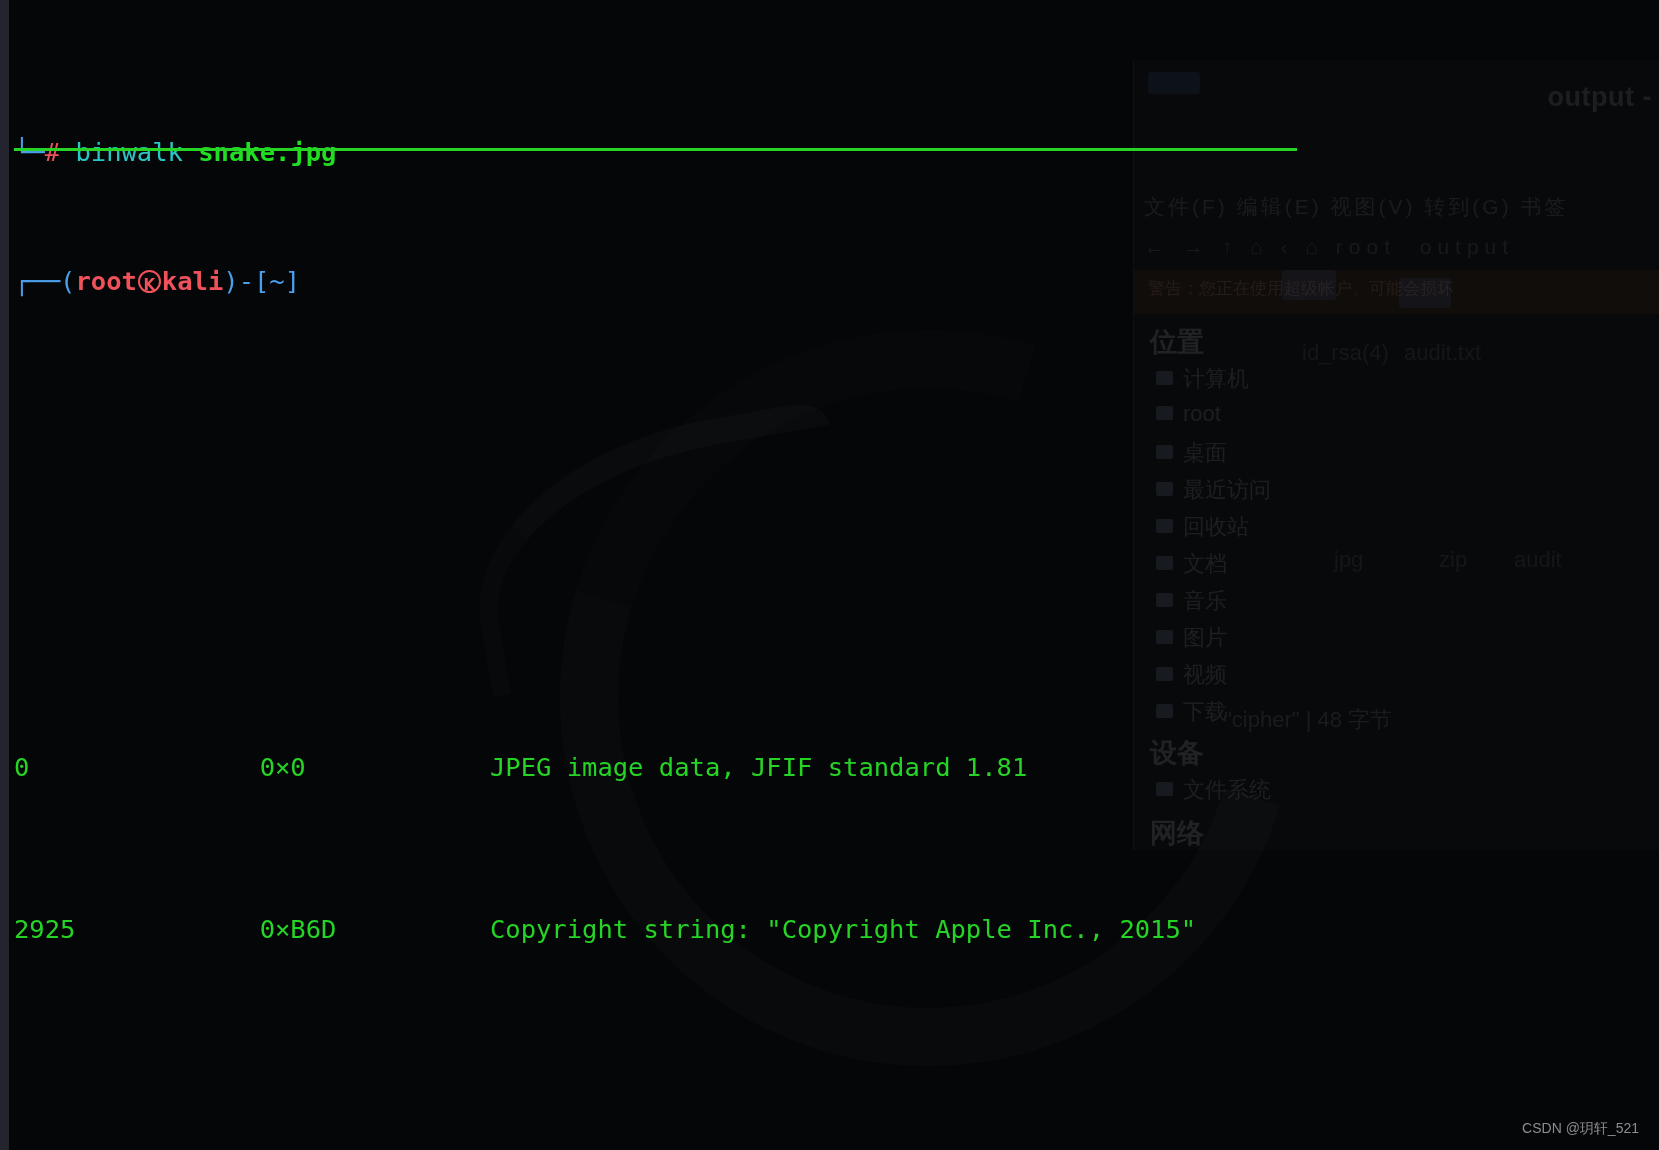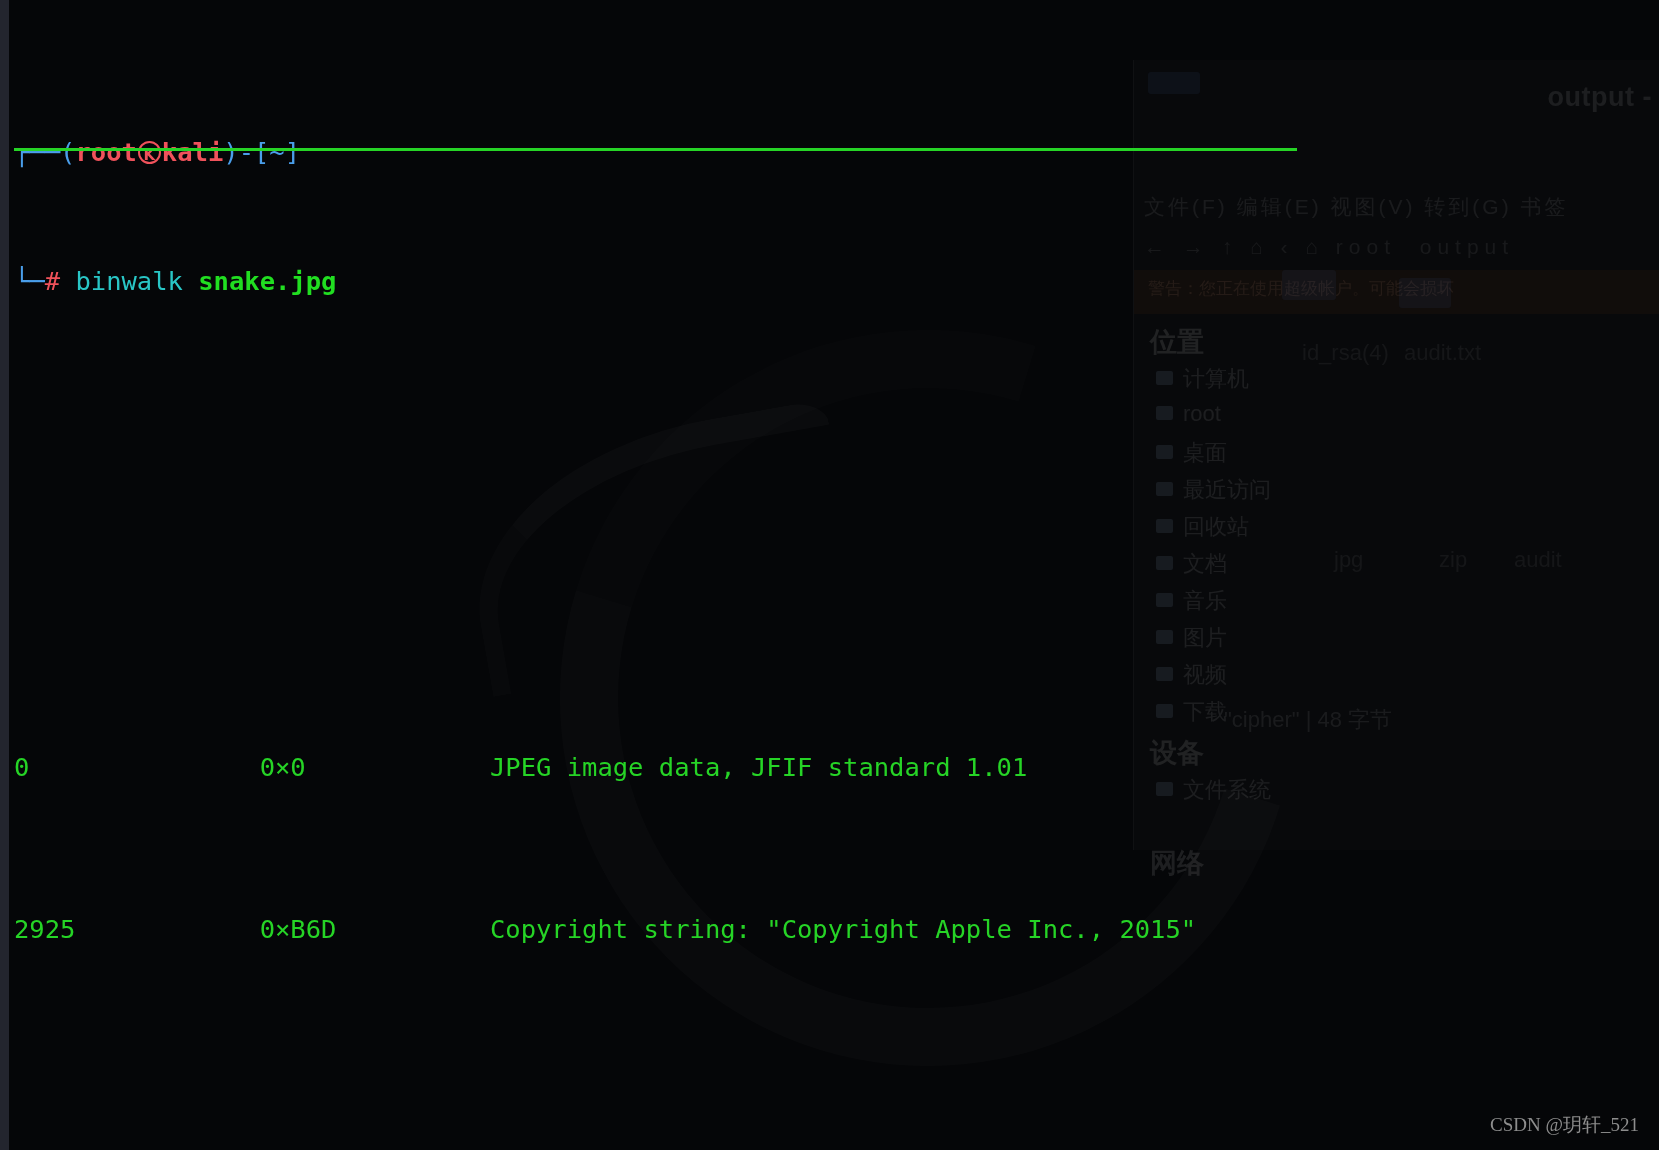--- a/index.html
+++ b/index.html
@@ -215,22 +215,22 @@
     width: 1283px;
     height: 3px;
     background: #26d426;
     z-index: 5;
   }
 
   .watermark {
     position: absolute;
     right: 20px;
     bottom: 12px;
-    font-family: Liberation Serif, serif;
-    font-size: 19px;
+    font-family: Liberation Sans, sans-serif;
+    font-size: 14px;
     color: #8d8d8d;
     z-index: 9;
     white-space: nowrap;
   }
 </style>
 </head>
 <body>
 
 <div id="ghost-layer">
   <div class="ghost-kali-logo"></div>
@@ -250,53 +250,53 @@
     <div class="ghost-side-item" style="left:22px;top:378px;"><span class="gi"></span><span>桌面</span></div>
     <div class="ghost-side-item" style="left:22px;top:415px;"><span class="gi"></span><span>最近访问</span></div>
     <div class="ghost-side-item" style="left:22px;top:452px;"><span class="gi"></span><span>回收站</span></div>
     <div class="ghost-side-item" style="left:22px;top:489px;"><span class="gi"></span><span>文档</span></div>
     <div class="ghost-side-item" style="left:22px;top:526px;"><span class="gi"></span><span>音乐</span></div>
     <div class="ghost-side-item" style="left:22px;top:563px;"><span class="gi"></span><span>图片</span></div>
     <div class="ghost-side-item" style="left:22px;top:600px;"><span class="gi"></span><span>视频</span></div>
     <div class="ghost-side-item" style="left:22px;top:637px;"><span class="gi"></span><span>下载</span></div>
     <div class="ghost-side-head" style="left:16px;top:675px;text-align:center;">设备</div>
     <div class="ghost-side-item" style="left:22px;top:715px;"><span class="gi"></span><span>文件系统</span></div>
-    <div class="ghost-side-head" style="left:16px;top:755px;margin-top:30px;">网络</div>
+    <div class="ghost-side-head" style="left:16px;top:755px;">网络</div>
 
     <div class="ghost-file-lbl" style="left:168px;top:280px;">id_rsa(4)</div>
     <div class="ghost-file-lbl" style="left:270px;top:280px;">audit.txt</div>
     <div class="ghost-file-lbl" style="left:200px;top:487px;">jpg</div>
     <div class="ghost-file-lbl" style="left:305px;top:487px;">zip</div>
     <div class="ghost-file-lbl" style="left:380px;top:487px;">audit</div>
     <div class="ghost-status" style="left:90px;top:645px;">"cipher"  |  48 字节</div>
 
     <div class="ghost-blue-chip" style="left:148px;top:210px;width:54px;height:30px;"></div>
     <div class="ghost-blue-chip" style="left:265px;top:218px;width:52px;height:30px;"></div>
   </div>
 </div>
 
 <div id="terminal">
   <div class="term-gutter"></div>
   <div class="hr-green"></div>
 
   <div class="term-body">
 
     
+    <div class="line"><span class="c-blue">└─</span><span class="c-red-n">#</span><span> </span><span class="c-cyan">binwalk</span><span> </span><span class="c-bgreen">snake.jpg</span></div>
+
     <div class="line"><span class="c-blue">┌──</span><span class="c-blue">(</span><span class="c-red">root</span><span class="kali-k"></span><span class="c-red">kali</span><span class="c-blue">)</span><span class="c-blue">-</span><span class="c-blue">[</span><span class="c-blue">~</span><span class="c-blue">]</span></div>
 
-    <div class="line"><span class="c-blue">└─</span><span class="c-red-n">#</span><span> </span><span class="c-cyan">binwalk</span><span> </span><span class="c-bgreen">snake.jpg</span></div>
-
     <div class="blank"></div>
 
     
 
     <div class="blank"></div>
 
     
-    <div class="line"><span>0</span><span>               </span><span>0×0</span><span>            </span><span>JPEG image data, JFIF standard 1.01</span></div>
+    <div class="line"><span>0</span><span>               </span><span>0×0</span><span>            </span><span>JPEG image data, JFIF standard 1.81</span></div>
 
 
     <div class="line"><span>2925</span><span>            </span><span>0×B6D</span><span>          </span><span>Copyright string: "Copyright Apple Inc., 2015"</span></div>
 
     
     
 
     
     
 

